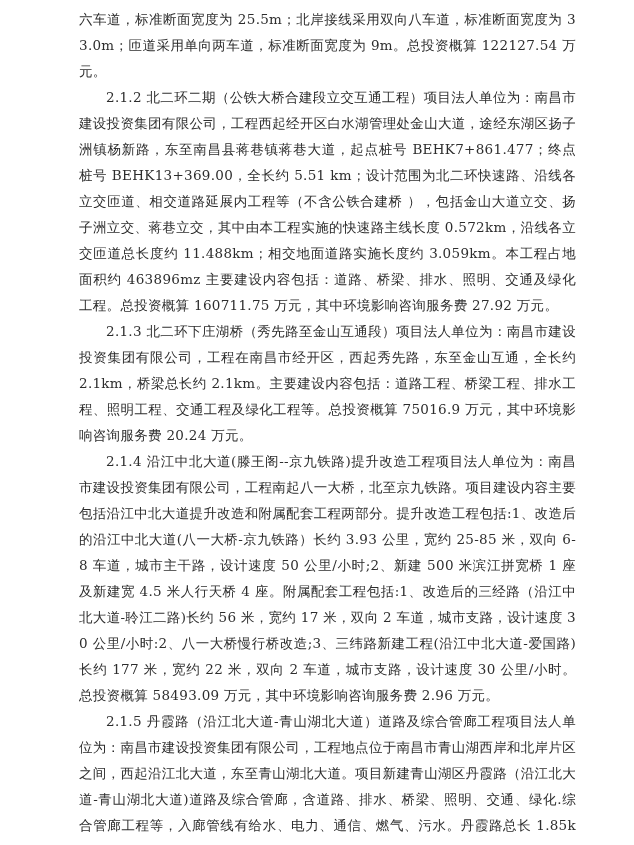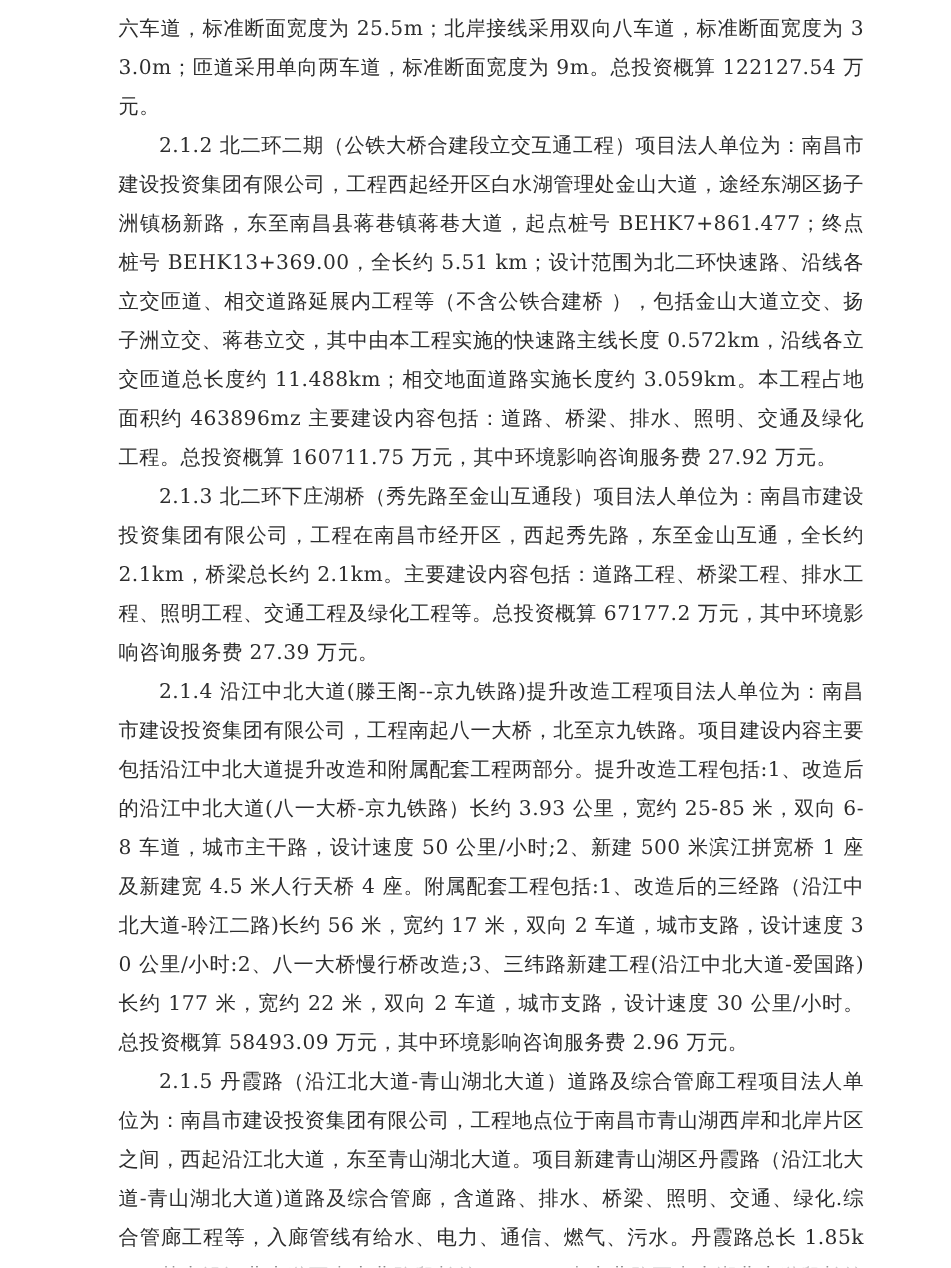--- a/index.html
+++ b/index.html
@@ -31,16 +31,16 @@
   .page p.indent {
     text-indent: 2em;
   }
 </style>
 </head>
 <body>
 
 <div class="page">
   <p>六车道，标准断面宽度为 25.5m；北岸接线采用双向八车道，标准断面宽度为 33.0m；匝道采用单向两车道，标准断面宽度为 9m。总投资概算 122127.54 万元。</p>
   <p class="indent">2.1.2 北二环二期（公铁大桥合建段立交互通工程）项目法人单位为：南昌市建设投资集团有限公司，工程西起经开区白水湖管理处金山大道，途经东湖区扬子洲镇杨新路，东至南昌县蒋巷镇蒋巷大道，起点桩号 BEHK7+861.477；终点桩号 BEHK13+369.00，全长约 5.51 km；设计范围为北二环快速路、沿线各立交匝道、相交道路延展内工程等（不含公铁合建桥 ），包括金山大道立交、扬子洲立交、蒋巷立交，其中由本工程实施的快速路主线长度 0.572km，沿线各立交匝道总长度约 11.488km；相交地面道路实施长度约 3.059km。本工程占地面积约 463896mz 主要建设内容包括：道路、桥梁、排水、照明、交通及绿化工程。总投资概算 160711.75 万元，其中环境影响咨询服务费 27.92 万元。</p>
-  <p class="indent">2.1.3 北二环下庄湖桥（秀先路至金山互通段）项目法人单位为：南昌市建设投资集团有限公司，工程在南昌市经开区，西起秀先路，东至金山互通，全长约 2.1km，桥梁总长约 2.1km。主要建设内容包括：道路工程、桥梁工程、排水工程、照明工程、交通工程及绿化工程等。总投资概算 67177.2 万元，其中环境影响咨询服务费 27.39 万元。</p>
+  <p class="indent">2.1.3 北二环下庄湖桥（秀先路至金山互通段）项目法人单位为：南昌市建设投资集团有限公司，工程在南昌市经开区，西起秀先路，东至金山互通，全长约 2.1km，桥梁总长约 2.1km。主要建设内容包括：道路工程、桥梁工程、排水工程、照明工程、交通工程及绿化工程等。总投资概算 75016.9 万元，其中环境影响咨询服务费 20.24 万元。</p>
   <p class="indent">2.1.4 沿江中北大道(滕王阁--京九铁路)提升改造工程项目法人单位为：南昌市建设投资集团有限公司，工程南起八一大桥，北至京九铁路。项目建设内容主要包括沿江中北大道提升改造和附属配套工程两部分。提升改造工程包括:1、改造后的沿江中北大道(八一大桥-京九铁路）长约 3.93 公里，宽约 25-85 米，双向 6-8 车道，城市主干路，设计速度 50 公里/小时;2、新建 500 米滨江拼宽桥 1 座及新建宽 4.5 米人行天桥 4 座。附属配套工程包括:1、改造后的三经路（沿江中北大道-聆江二路)长约 56 米，宽约 17 米，双向 2 车道，城市支路，设计速度 30 公里/小时:2、八一大桥慢行桥改造;3、三纬路新建工程(沿江中北大道-爱国路)长约 177 米，宽约 22 米，双向 2 车道，城市支路，设计速度 30 公里/小时。总投资概算 58493.09 万元，其中环境影响咨询服务费 2.96 万元。</p>
   <p class="indent">2.1.5 丹霞路（沿江北大道-青山湖北大道）道路及综合管廊工程项目法人单位为：南昌市建设投资集团有限公司，工程地点位于南昌市青山湖西岸和北岸片区之间，西起沿江北大道，东至青山湖北大道。项目新建青山湖区丹霞路（沿江北大道-青山湖北大道)道路及综合管廊，含道路、排水、桥梁、照明、交通、绿化.综合管廊工程等，入廊管线有给水、电力、通信、燃气、污水。丹霞路总长 1.85km，其中沿江北大道至青山北路段长约 380m，青山北路至青山湖北大道段长约 1.47km，道路路幅宽度 42~80.5m，设有主线跨水系桥梁、人行天桥各一座，灯具 117 套。总投资概算 74135.79 万元，其中环境影响咨询服务费 4.62 万元。</p>
 </div>
 
 </body></html>

